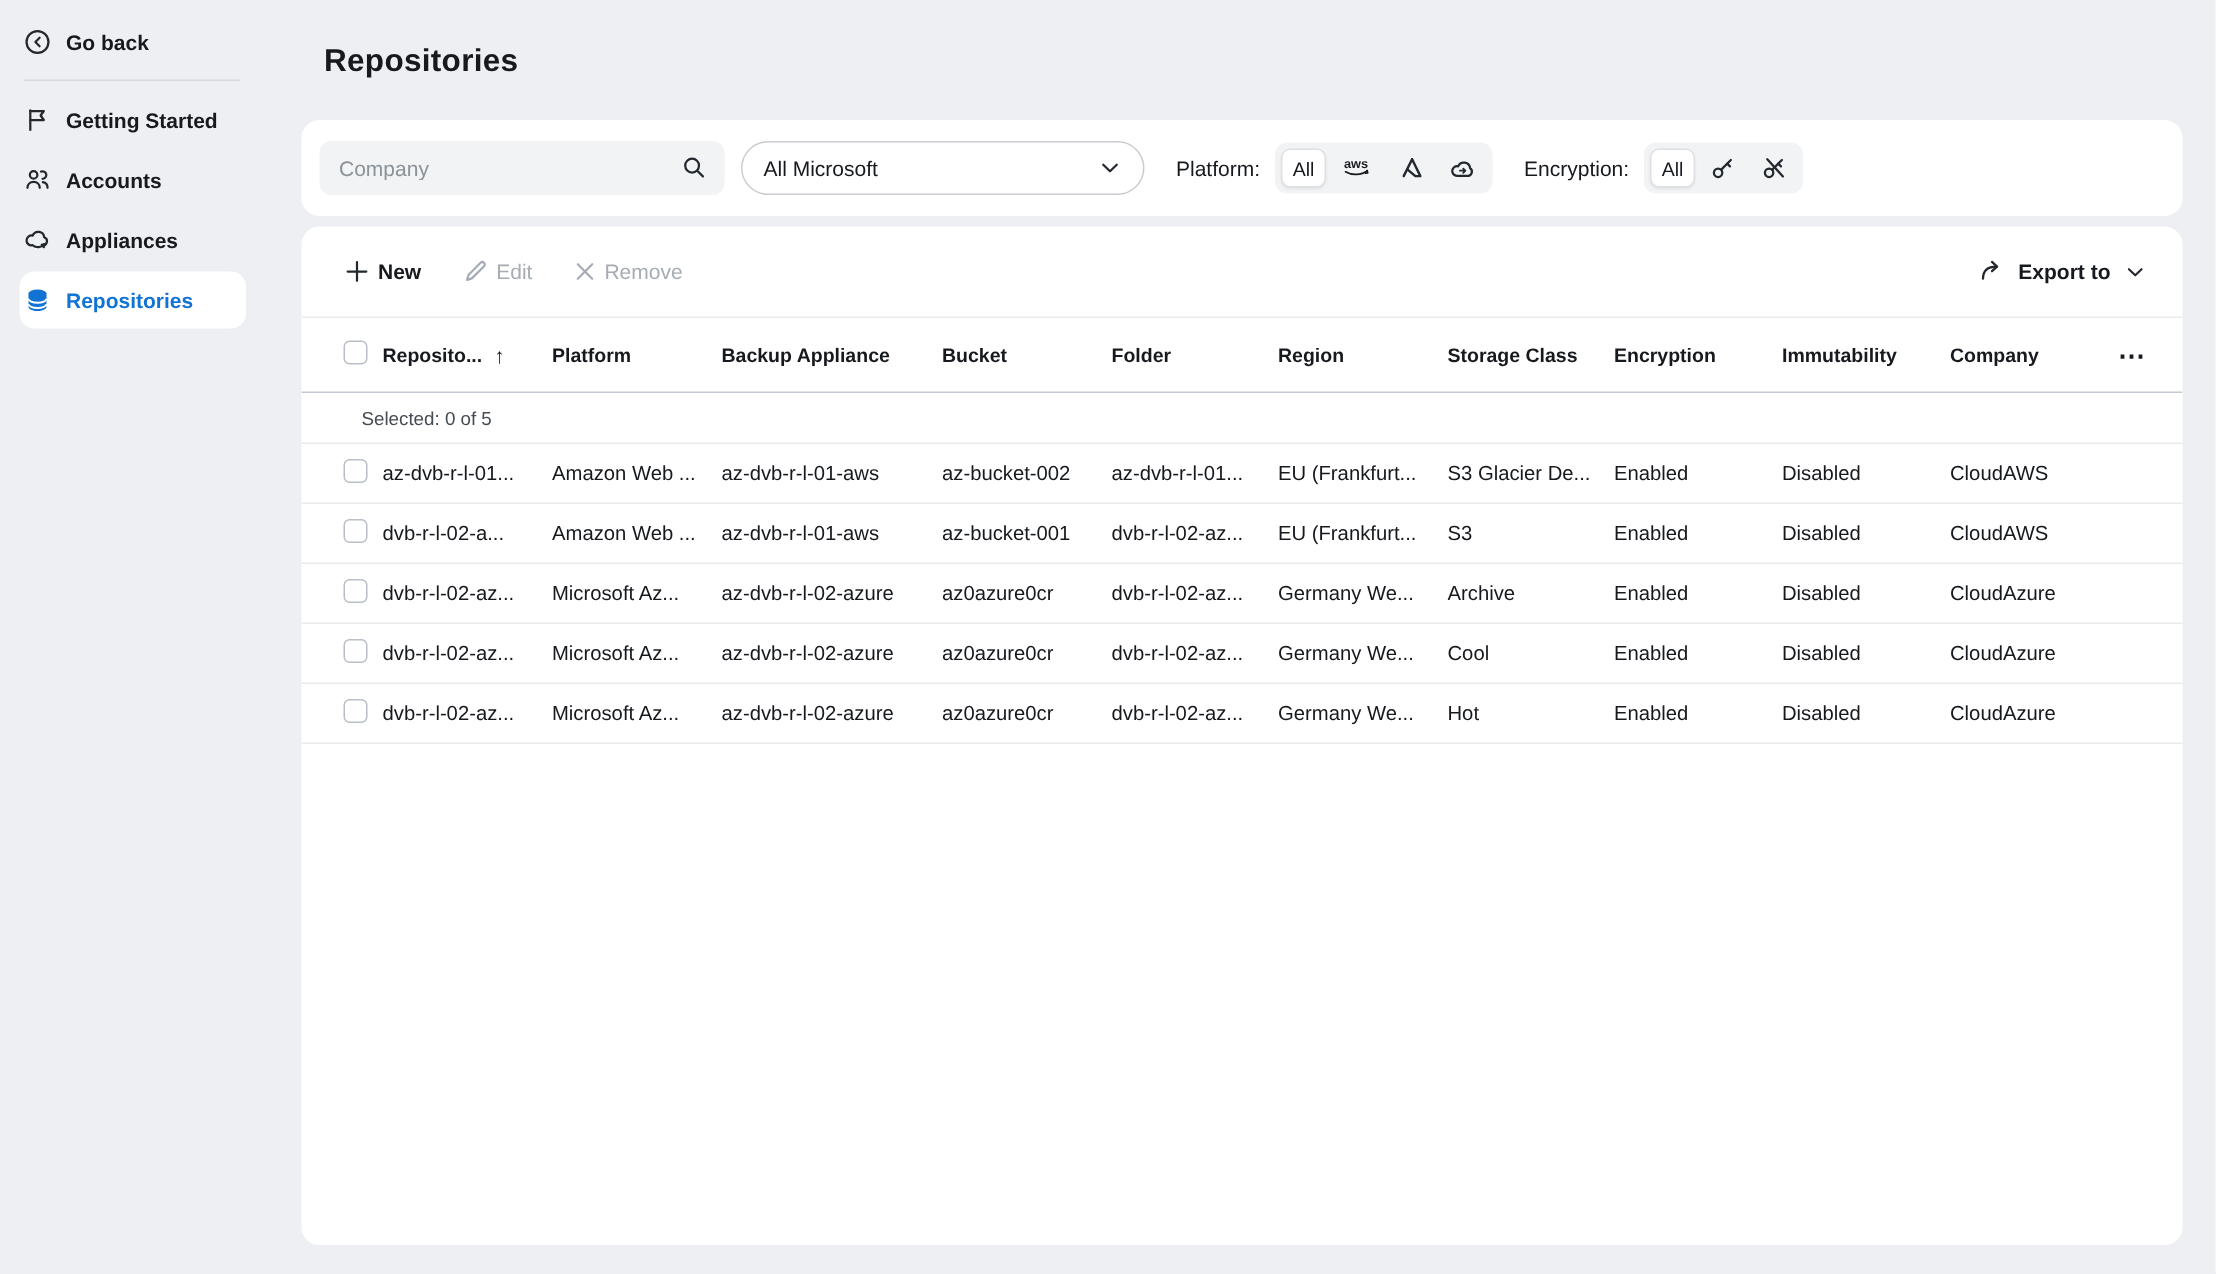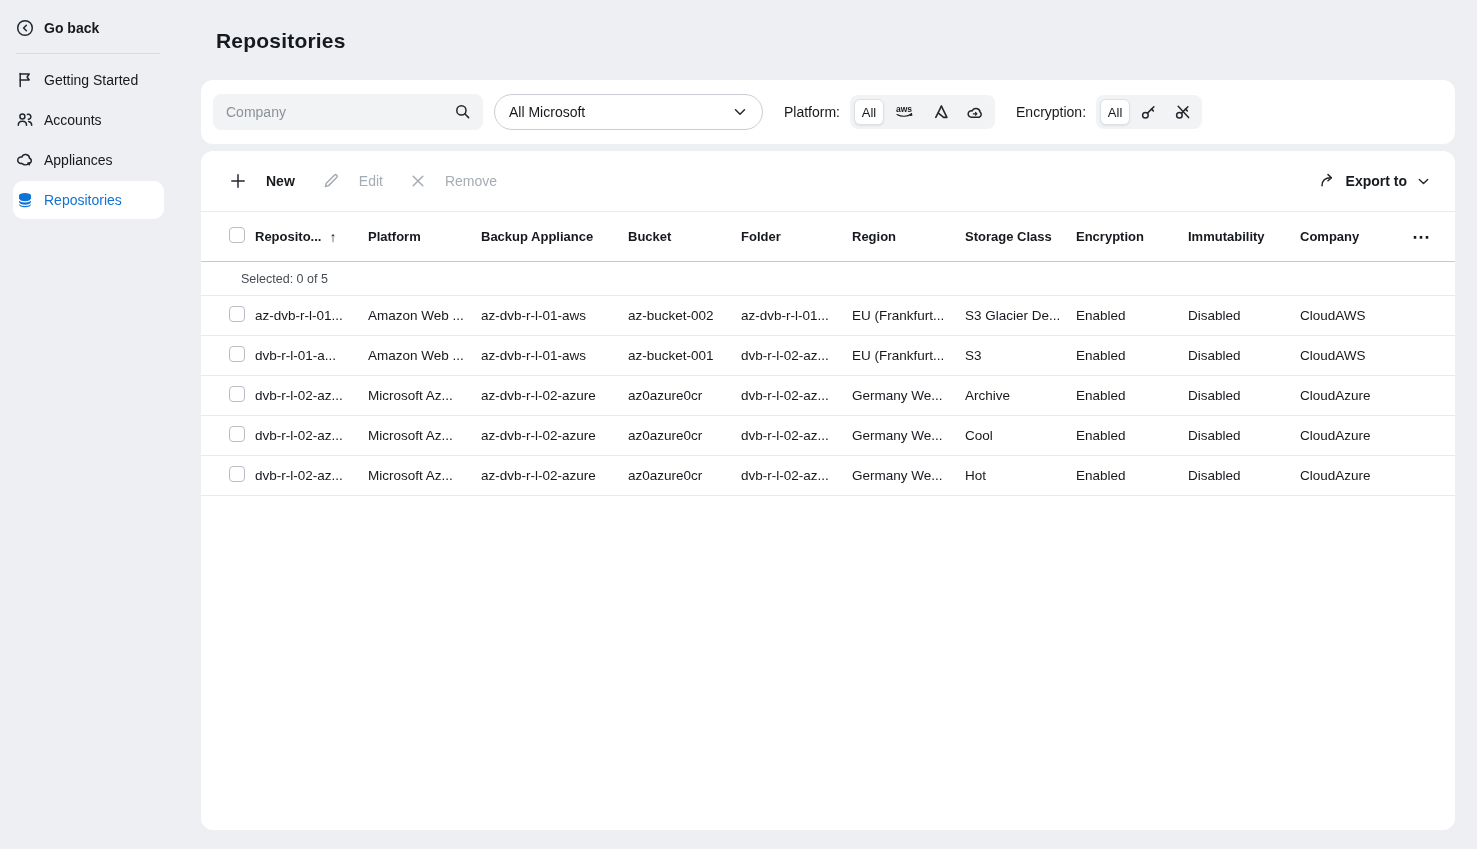--- a/index.html
+++ b/index.html
@@ -28,21 +28,21 @@
   .sidebar{position:absolute;left:0;top:0;width:176px;height:100%;}
   .back-row{
     display:flex;align-items:center;gap:10px;
     padding:0 16px;height:40px;margin-top:8px;cursor:pointer;
     font-size:14px;font-weight:600;
   }
   .side-divider{height:1px;background:#d7dade;margin:5px 16px 6px 16px;}
   .nav-item{
     display:flex;align-items:center;gap:10px;
     height:40px;padding:0 16px;cursor:pointer;
-    font-size:14px;font-weight:400;color:var(--text);
+    font-size:14px;font-weight:700;color:var(--text);
     position:relative;
   }
   .nav-item.active{color:var(--accent);}
   .nav-item.active::before{
     content:"";position:absolute;left:13px;right:12px;top:1px;bottom:1px;
     background:#fff;border-radius:10px;z-index:0;
   }
   .nav-item > *{position:relative;z-index:1;}
   .nav-icon{width:18px;height:18px;flex:0 0 18px;}
 
@@ -78,21 +78,21 @@
     display:flex;align-items:center;justify-content:center;
     font-size:13px;cursor:pointer;color:var(--text);
   }
   .seg-opt.selected{
     background:#fff;border:1px solid #dde1e5;box-shadow:0 1px 2px rgba(0,0,0,.08);
     font-weight:500;
   }
 
   
   .toolbar{height:61px;display:flex;align-items:center;padding:0 24px 0 28px;border-bottom:1px solid var(--divider);}
-  .tool-btn{display:flex;align-items:center;gap:19px;font-size:14px;cursor:pointer;margin-right:27px;}
+  .tool-btn{display:flex;align-items:center;gap:5px;font-size:14px;cursor:pointer;margin-right:27px;}
   .tool-btn.primary{font-weight:600;}
   .tool-btn.disabled{color:var(--muted);cursor:default;}
   .export-btn{margin-left:auto;margin-right:0;display:flex;align-items:center;gap:9px;font-size:14px;font-weight:600;cursor:pointer;}
 
   
   .grid-row{
     display:grid;
     grid-template-columns:26px 113px 113px 147px 113px 111px 113px 111px 112px 112px 1fr 32px;
     align-items:center;
     padding:0 24px 0 28px;
@@ -346,21 +346,21 @@
     <div class="cell">EU (Frankfurt...</div>
     <div class="cell">S3 Glacier De...</div>
     <div class="cell">Enabled</div>
     <div class="cell">Disabled</div>
     <div class="cell">CloudAWS</div>
     <div></div>
   </div>
 
   <div class="grid-row trow">
     <div><span class="checkbox"></span></div>
-    <div class="cell">dvb-r-l-01-a...</div>
+    <div class="cell">dvb-r-l-02-a...</div>
     <div class="cell">Amazon Web ...</div>
     <div class="cell">az-dvb-r-l-01-aws</div>
     <div class="cell">az-bucket-001</div>
     <div class="cell">dvb-r-l-02-az...</div>
     <div class="cell">EU (Frankfurt...</div>
     <div class="cell">S3</div>
     <div class="cell">Enabled</div>
     <div class="cell">Disabled</div>
     <div class="cell">CloudAWS</div>
     <div></div>

